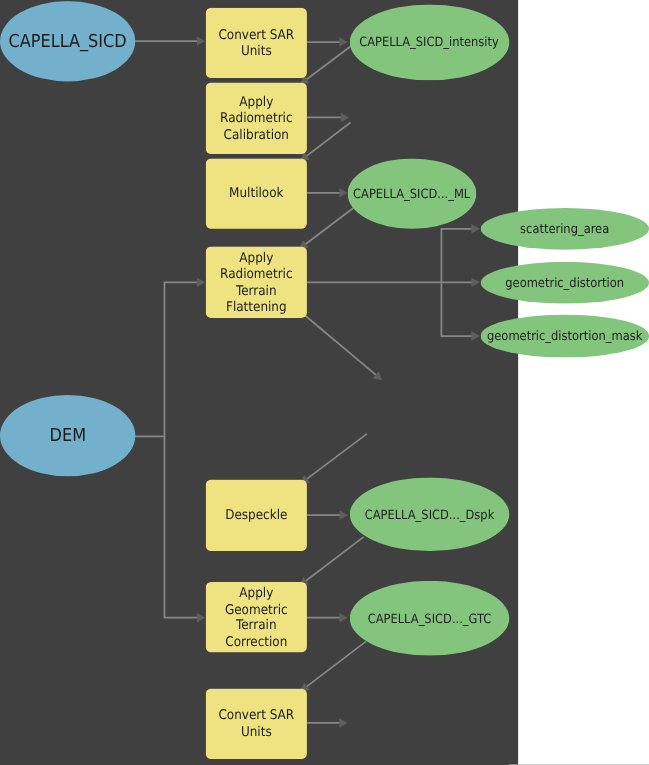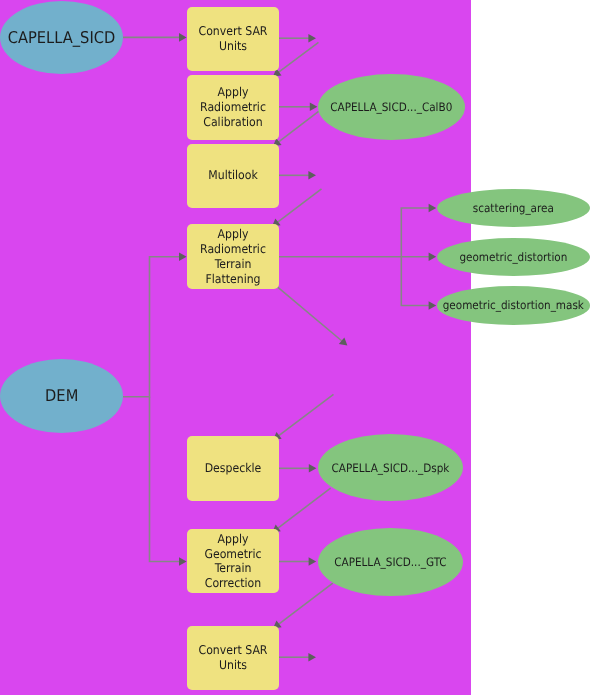--- a/index.html
+++ b/index.html
@@ -1,21 +1,21 @@
 <!DOCTYPE html>
 <html><head>
 <meta charset="utf-8">
 <title>CAPELLA SICD workflow diagram</title>
 <style>
   html,body{margin:0;padding:0;background:#ffffff;}
   body{width:590px;height:695px;overflow:hidden;
        font-family:"DejaVu Sans",sans-serif;font-stretch:condensed;
        -webkit-font-smoothing:antialiased;
        text-rendering:geometricPrecision;}
-  #diagram{position:relative;width:471px;height:695px;background:#d946ef;}
+  #diagram{position:relative;width:471px;height:695px;background:#404040;}
   #edge-layer{position:absolute;left:0;top:0;width:590px;height:695px;}
   .node{position:absolute;box-sizing:border-box;display:flex;transform:translateZ(0);
         align-items:center;justify-content:center;text-align:center;
         color:#1c1c1c;font-stretch:condensed;}
   .node .lbl{display:block;width:100%;}
   .node .lbl span{display:block;white-space:nowrap;}
   .n-input{background:#72b0cc;border-radius:50%;font-size:16.3px;}
   .n-output{background:#84c57e;border-radius:50%;font-size:11.6px;}
   .n-process{background:#efe280;border-radius:5px;font-size:12.15px;}
   .n-process .lbl span{line-height:14.7px;}
@@ -108,35 +108,40 @@
       <span class="lbl">
         <span>CAPELLA_SICD</span>
       </span>
     </div>
 <div class="node n-process" style="left:187.0px;top:7.0px;width:92.0px;height:64.0px;">
       <span class="lbl">
         <span>Convert SAR</span>
         <span>Units</span>
       </span>
     </div>
+<div class="node n-output" style="left:317.5px;top:3.5px;width:145.0px;height:69.0px;">
+      <span class="lbl">
+        <span>CAPELLA_SICD_intensity</span>
+      </span>
+    </div>
 <div class="node n-process" style="left:187.0px;top:75.0px;width:92.0px;height:64.6px;">
       <span class="lbl">
         <span>Apply</span>
         <span>Radiometric</span>
         <span>Calibration</span>
       </span>
     </div>
-<div class="node n-output" style="left:318.0px;top:74.3px;width:146.5px;height:65.3px;">
-      <span class="lbl">
-        <span>CAPELLA_SICD..._CalB0</span>
-      </span>
-    </div>
 <div class="node n-process" style="left:187.0px;top:143.6px;width:92.0px;height:64.0px;text-align:center;">
       <span class="lbl">
         <span>Multilook</span>
+      </span>
+    </div>
+<div class="node n-output" style="left:315.5px;top:143.9px;width:117.5px;height:64.0px;">
+      <span class="lbl">
+        <span>CAPELLA_SICD..._ML</span>
       </span>
     </div>
 <div class="node n-process" style="left:187.0px;top:224.3px;width:92.0px;height:65.2px;">
       <span class="lbl">
         <span>Apply</span>
         <span>Radiometric</span>
         <span>Terrain</span>
         <span>Flattening</span>
       </span>
     </div>

